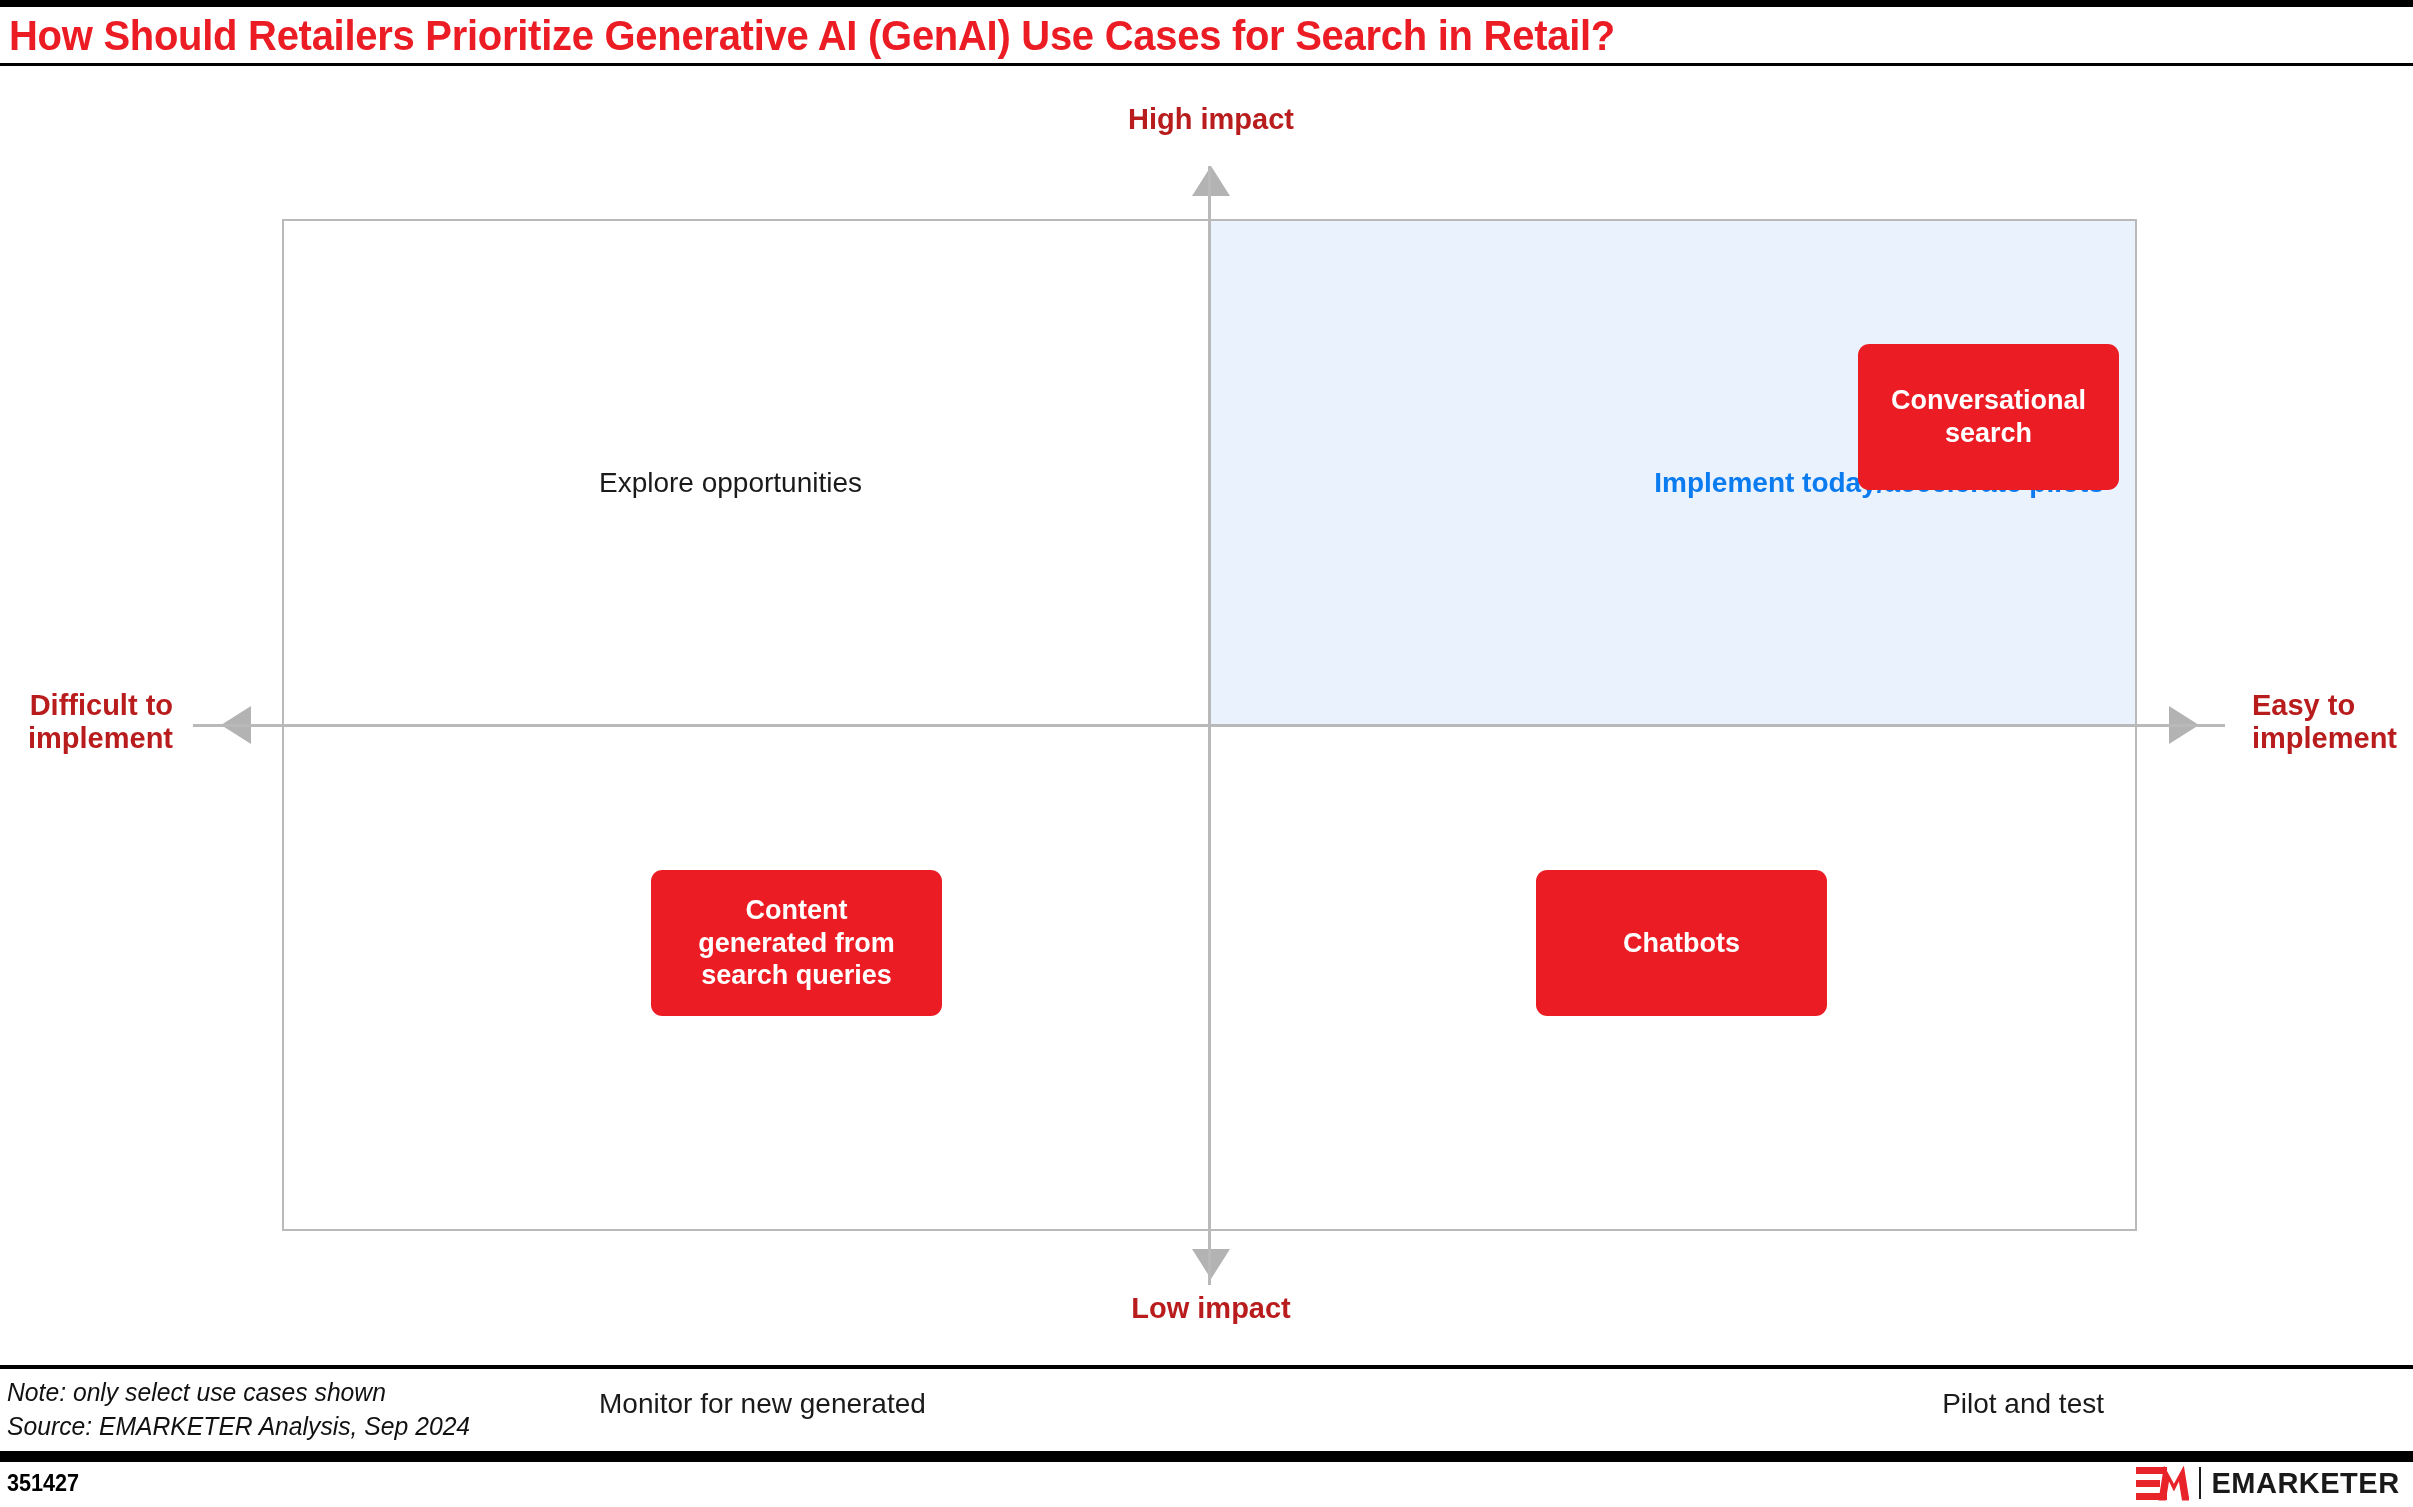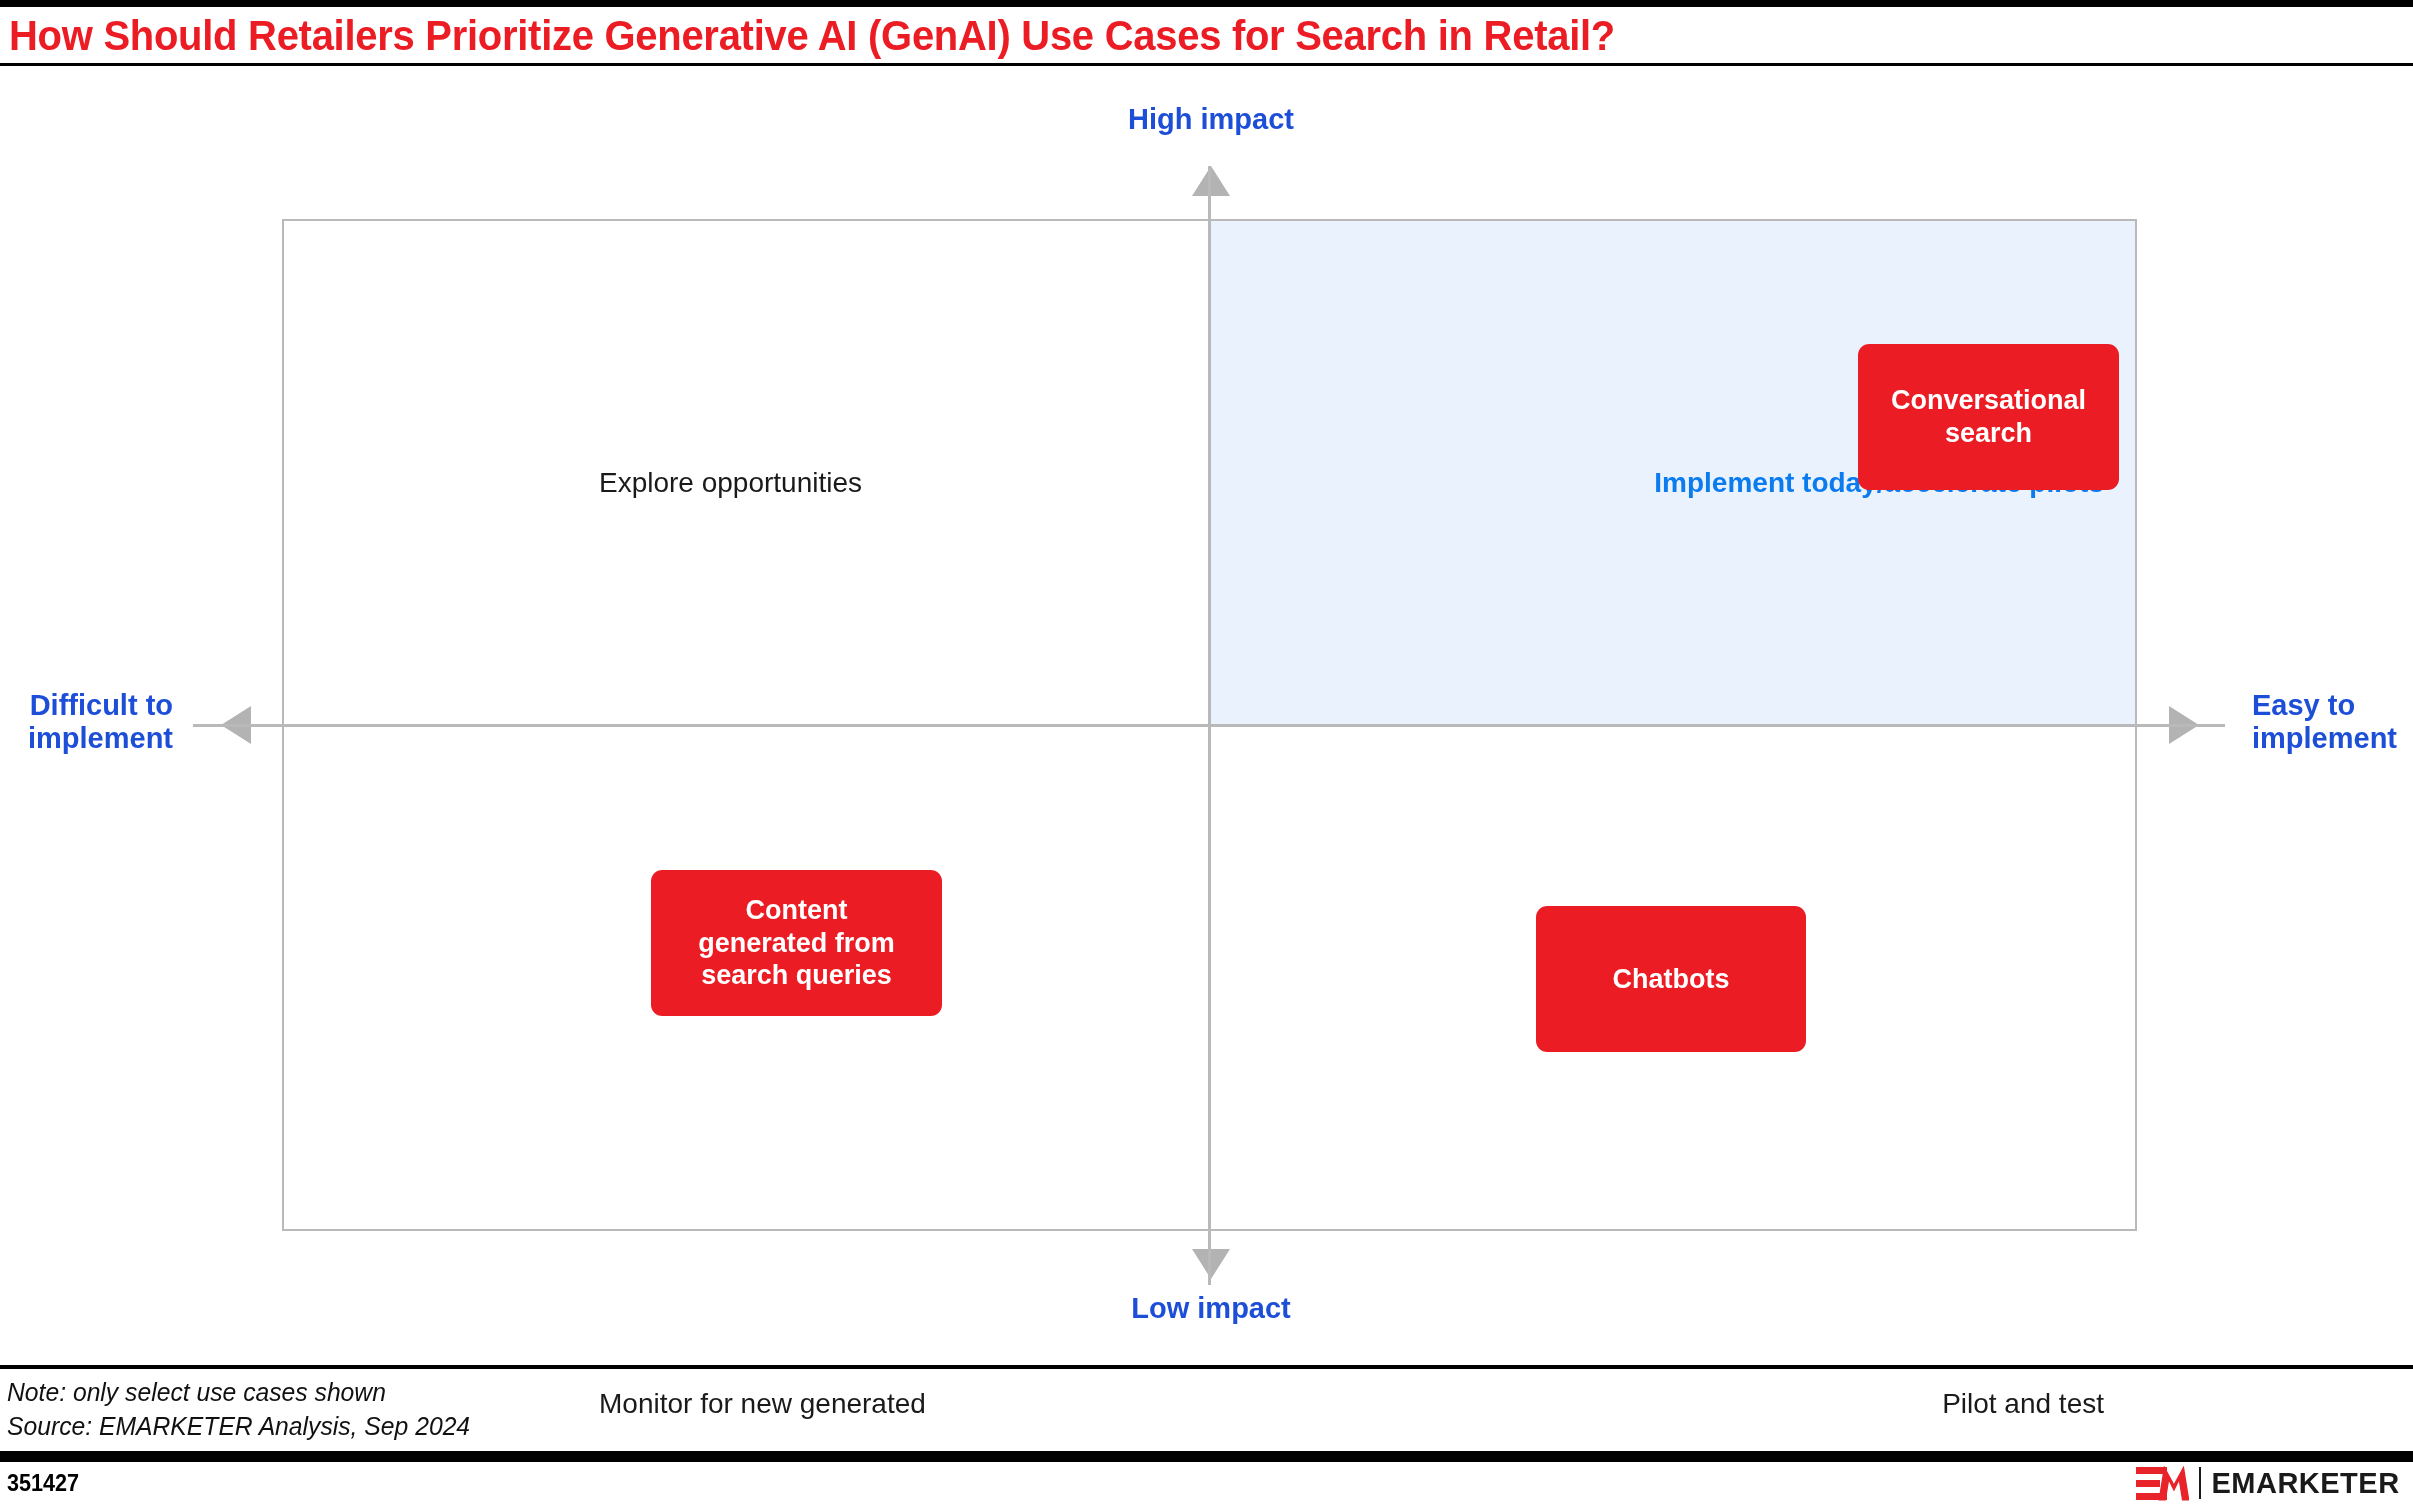--- a/index.html
+++ b/index.html
@@ -39,21 +39,21 @@
   .arrow-up    { border-left:19.5px solid transparent; border-right:19.5px solid transparent;
                  border-bottom:30px solid #b3b3b3; }
   .arrow-down  { border-left:19.5px solid transparent; border-right:19.5px solid transparent;
                  border-top:30px solid #b3b3b3; }
   .arrow-left  { border-top:19.5px solid transparent; border-bottom:19.5px solid transparent;
                  border-right:30px solid #b3b3b3; }
   .arrow-right { border-top:19.5px solid transparent; border-bottom:19.5px solid transparent;
                  border-left:30px solid #b3b3b3; }
 
   
-  .axis-cap { position:absolute; font-size:29px; font-weight:700; color:#1d4ed8;
+  .axis-cap { position:absolute; font-size:29px; font-weight:700; color:#b91c1c;
               line-height:1.14; white-space:pre-line; }
   .cap-top    { left:1211px; top:103px; transform:translateX(-50%); text-align:center; }
   .cap-bottom { left:1211px; top:1292px; transform:translateX(-50%); text-align:center; }
   .cap-left   { right:2240px; top:689px; text-align:right; }
   .cap-right  { left:2252px; top:689px; text-align:left; }
 
   
   .quad-label { position:absolute; font-size:28px; color:#1a1a1a; font-weight:400;
                 white-space:nowrap; }
   .quad-tl { left:315px;  top:246px; }
@@ -129,21 +129,21 @@
 
 
     <div class="node" style="left:1574px; top:123px; width:261px; height:146px;">Conversational
 search</div>
 
 
     <div class="node" style="left:367px; top:649px; width:291px; height:146px;">Content
 generated from
 search queries</div>
 
-    <div class="node" style="left:1252px; top:649px; width:270px; height:146px;margin-top:36px;">Chatbots</div>
+    <div class="node" style="left:1252px; top:649px; width:291px; height:146px;">Chatbots</div>
   </div>
 
   <div class="foot-rule"></div>
   <div class="foot-note">Note: only select use cases shown
 Source: EMARKETER Analysis, Sep 2024</div>
   <div class="black-bar"></div>
   <div class="chart-id">351427</div>
 
   <div class="logo">
     <div class="logo-mark">

